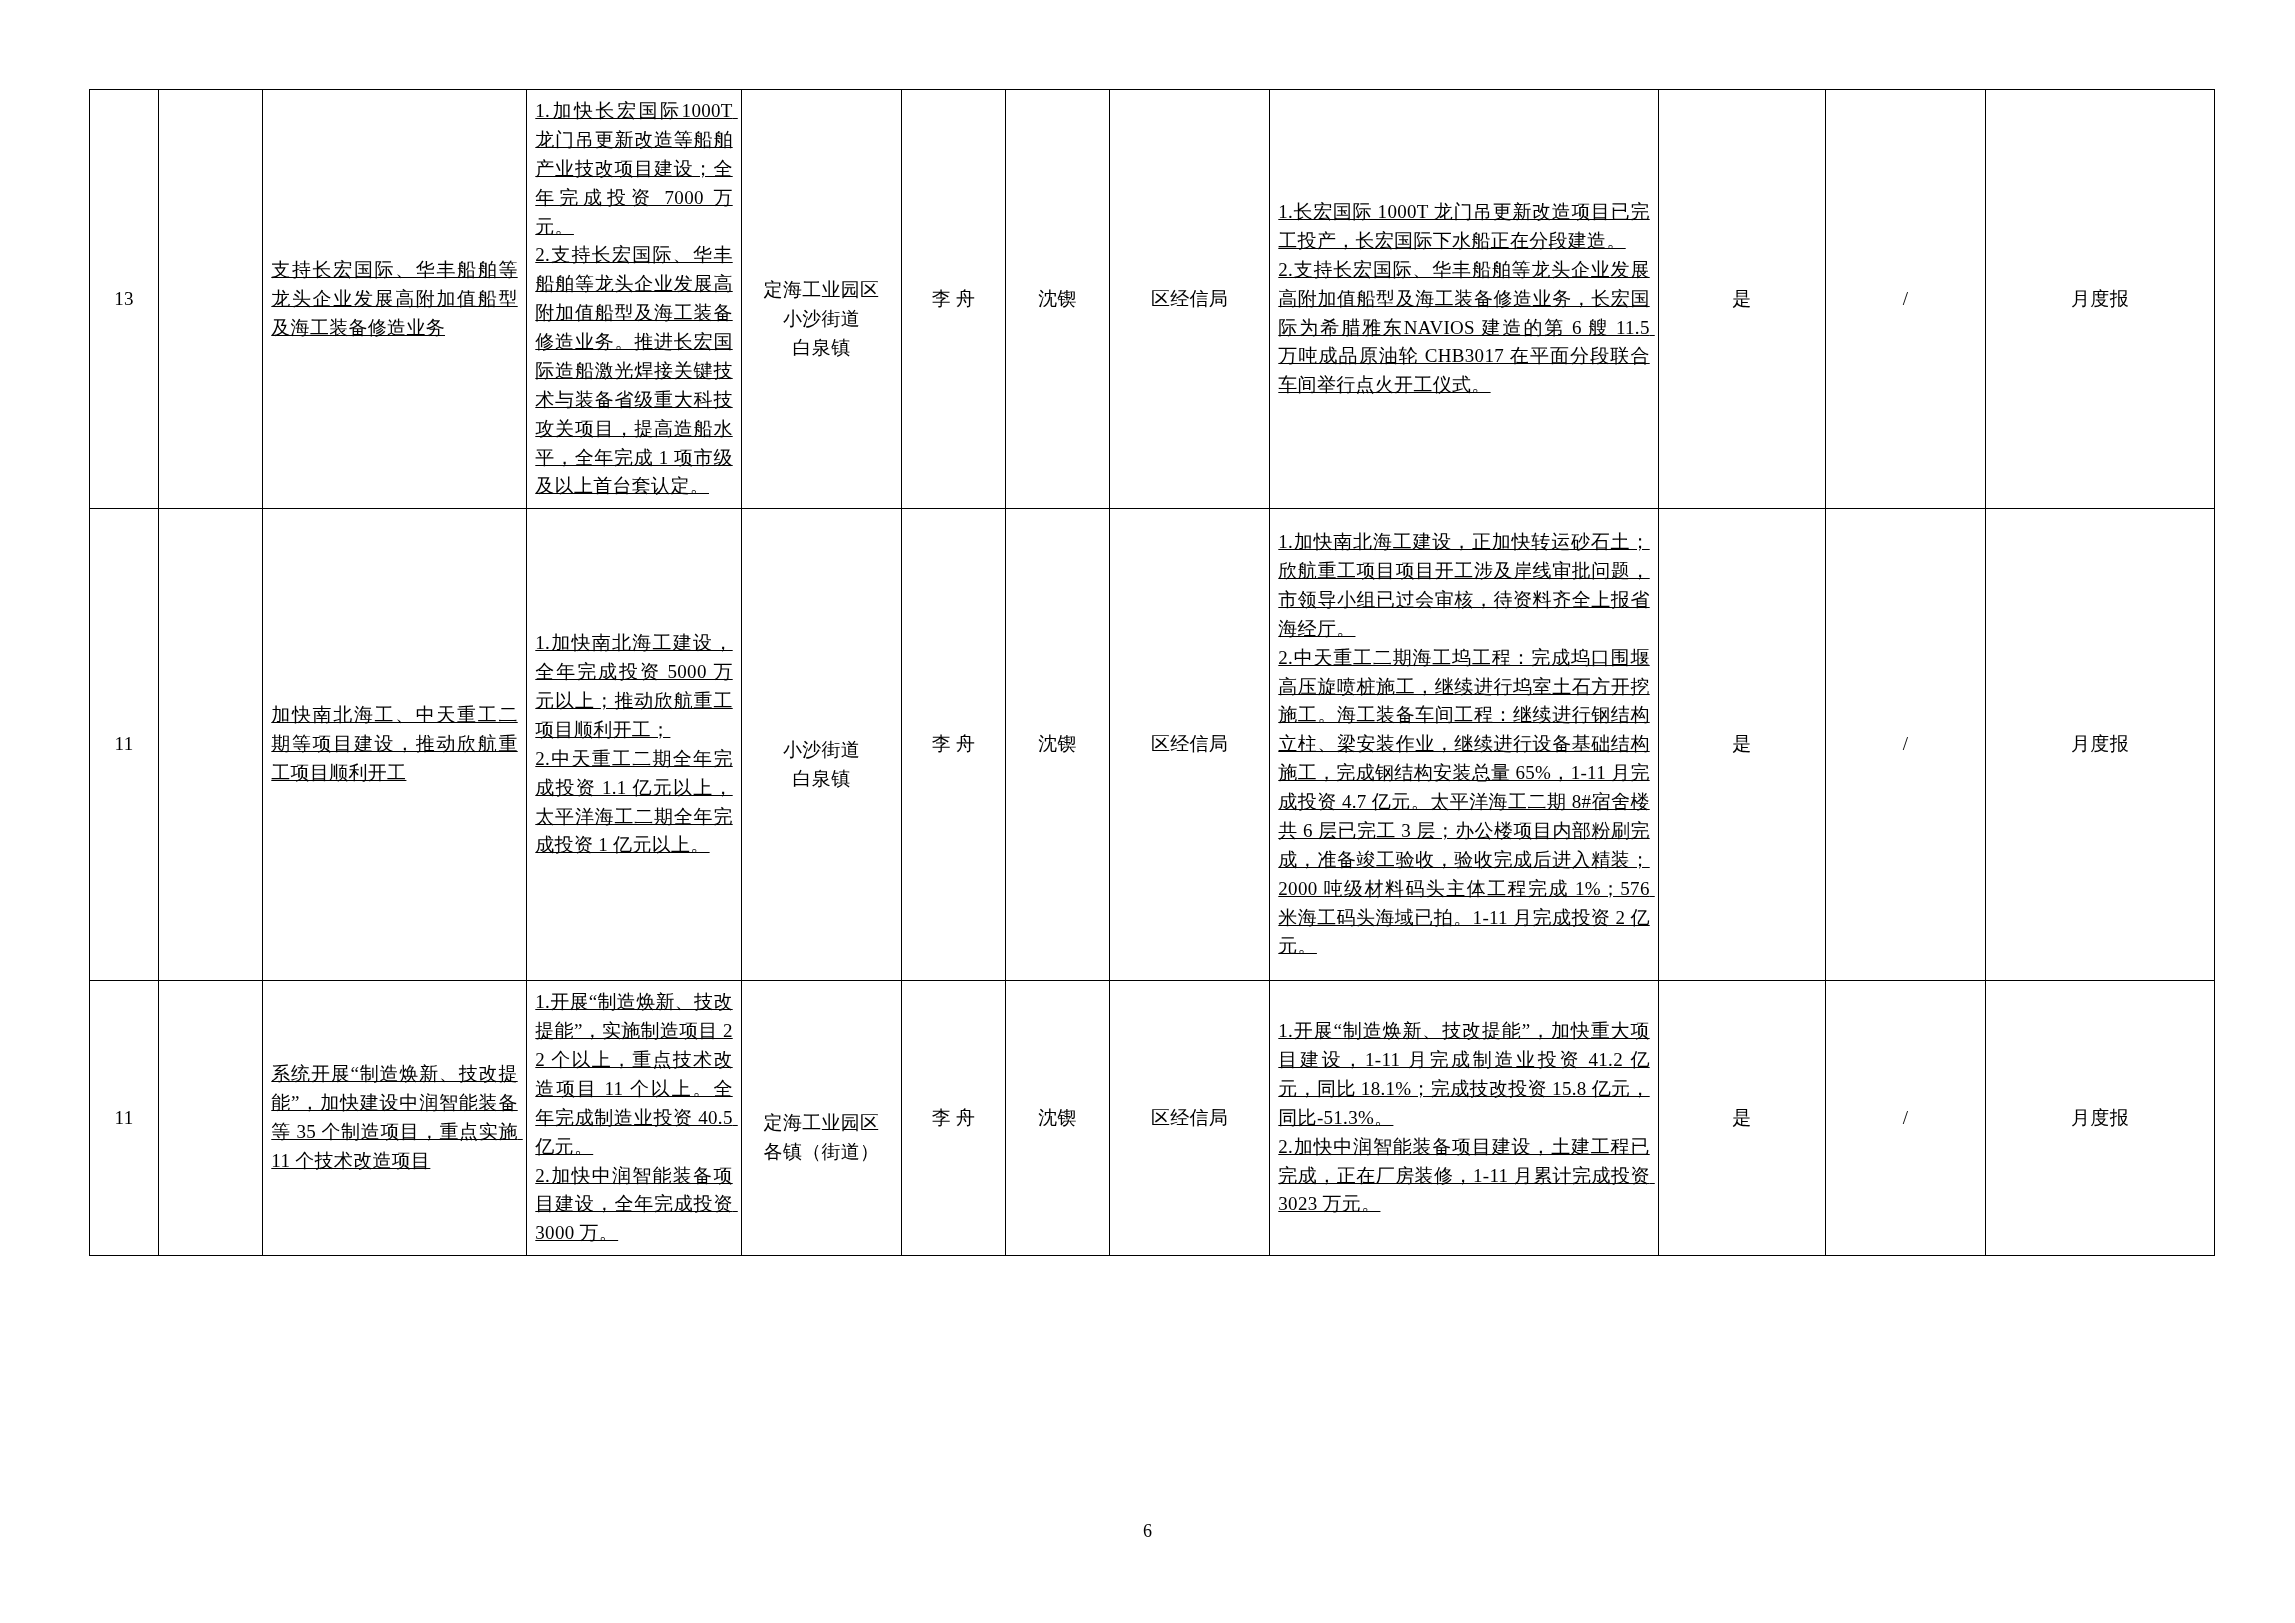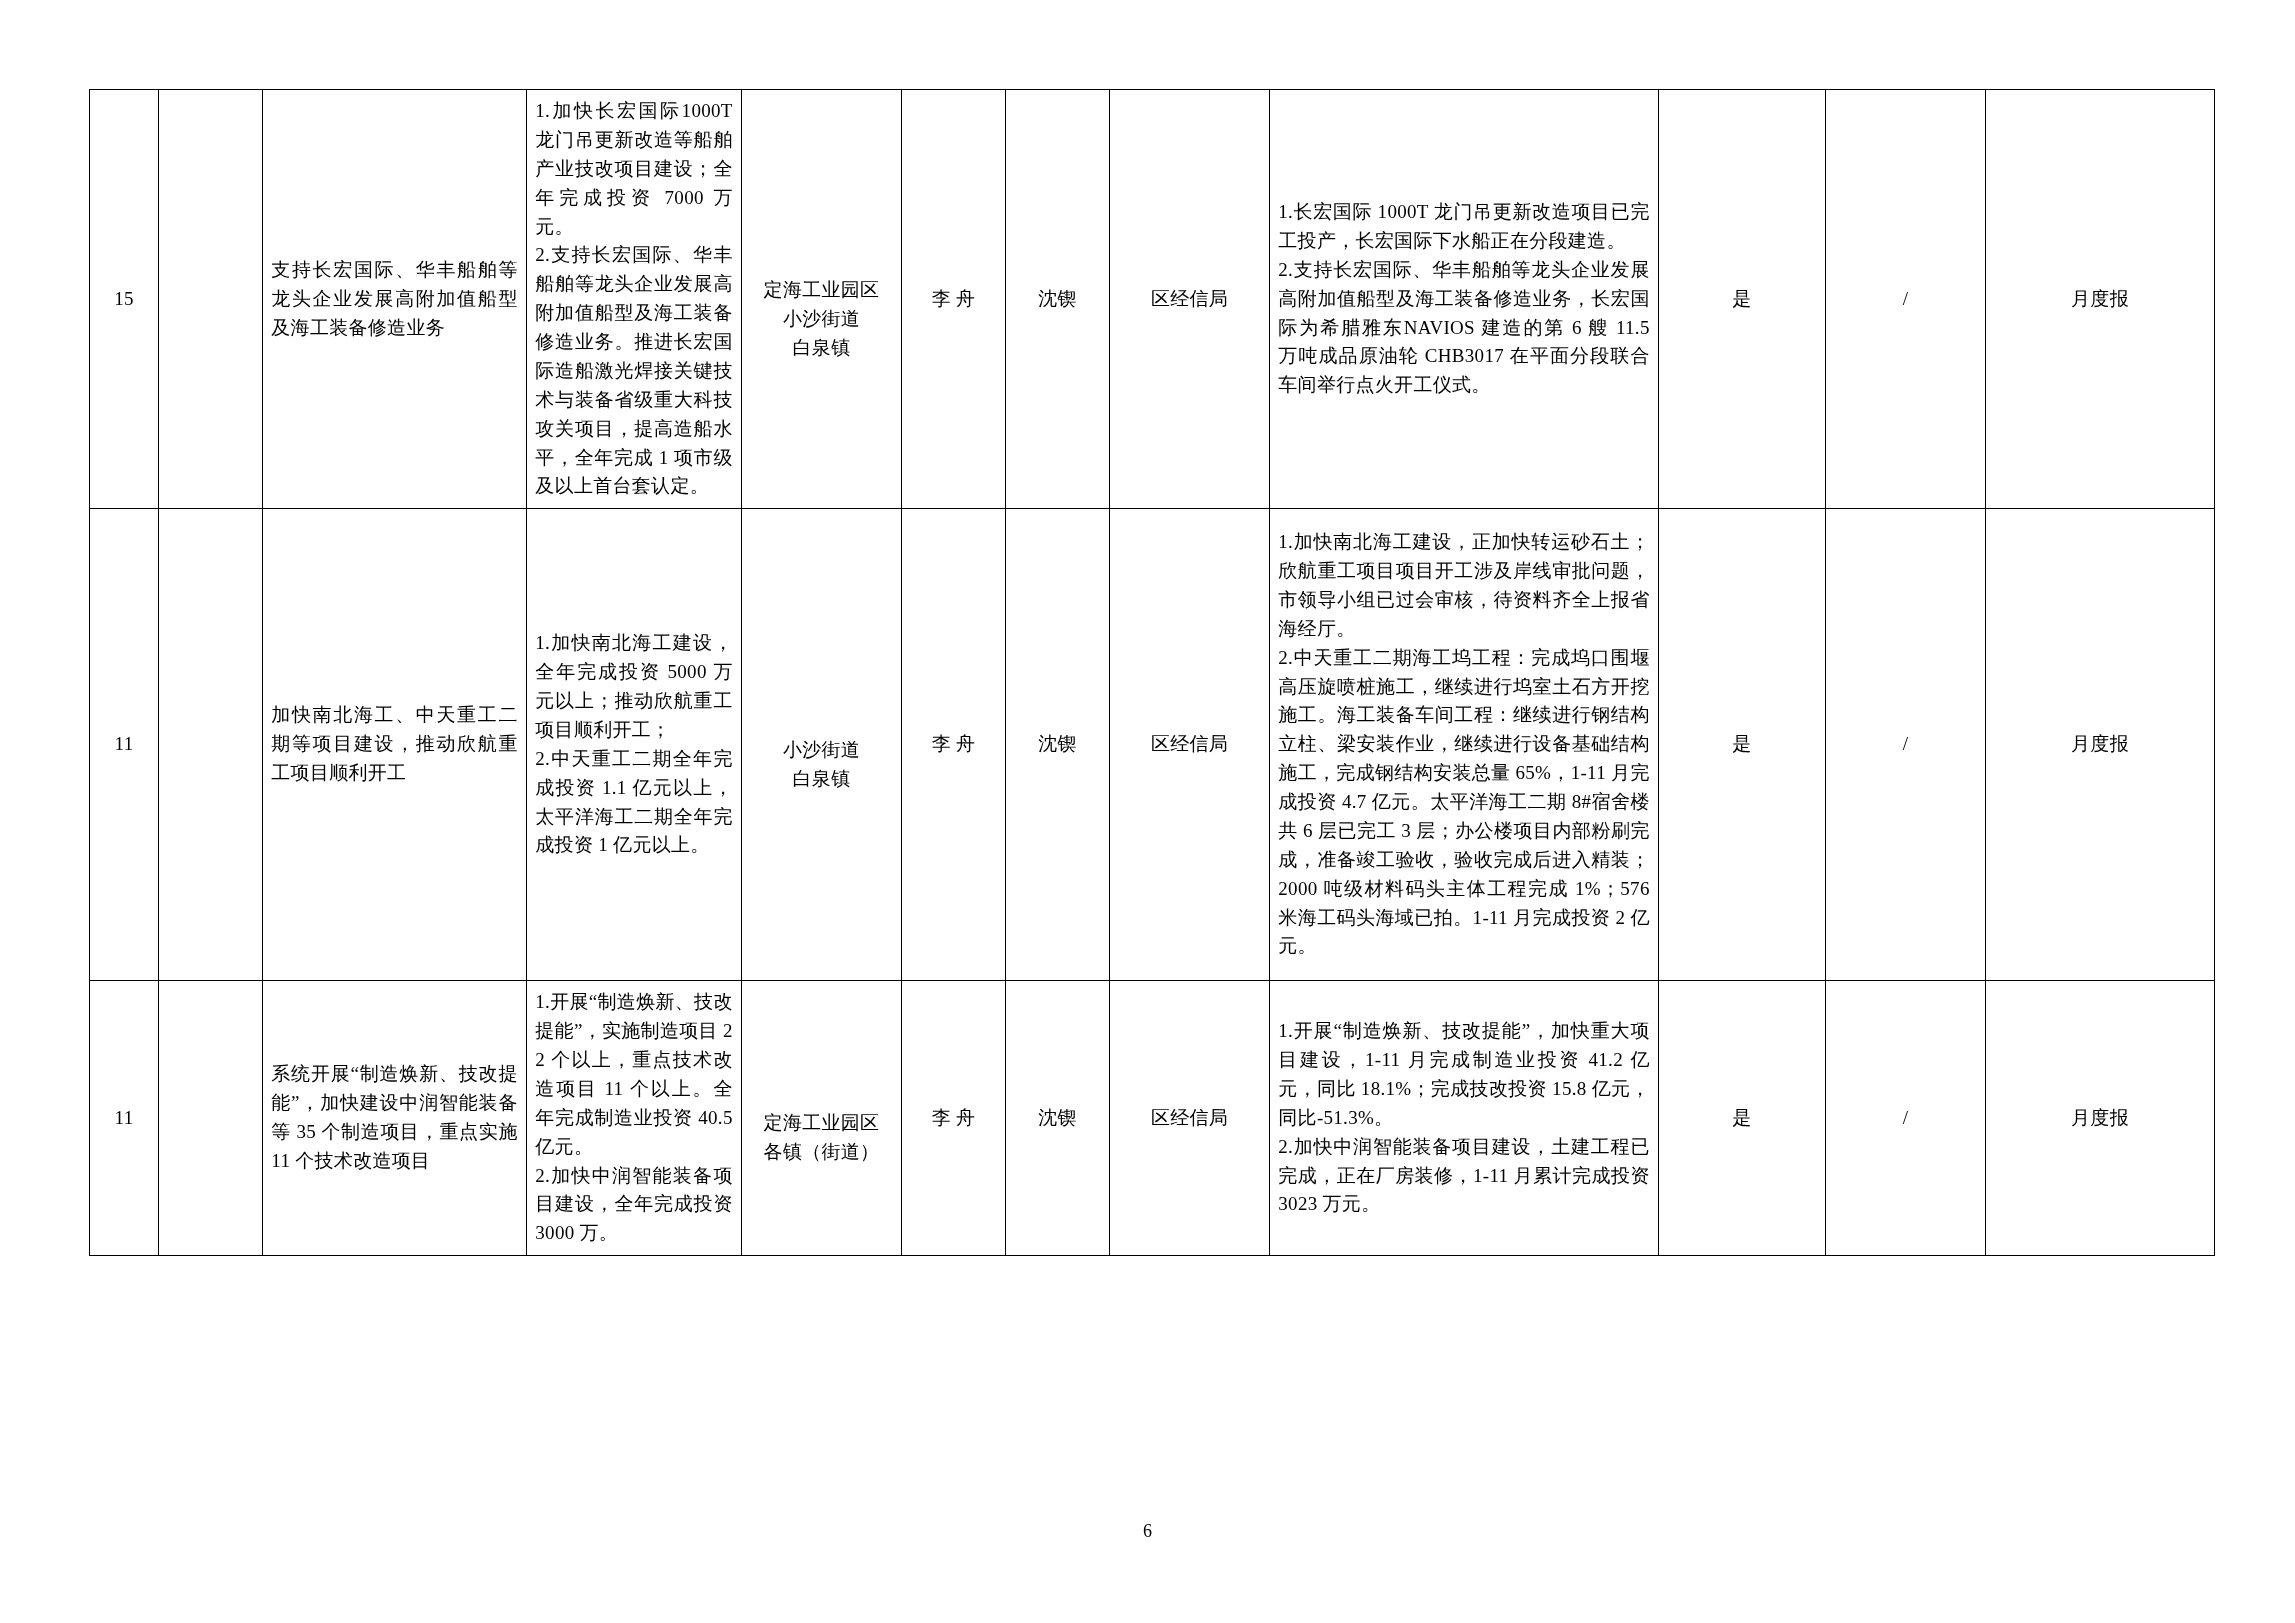--- a/index.html
+++ b/index.html
@@ -60,20 +60,21 @@
   .cell-text {
     display: block;
     white-space: pre-wrap;
     word-break: break-all;
   }
   .task .cell-text,
   .goal .cell-text,
   .prog .cell-text {
     text-align: justify;
     text-justify: inter-ideograph;
+    text-decoration: underline;
   }
   .area .cell-text {
     text-align: center;
     margin-top: 40px;
   }
   .no .cell-text, .lead .cell-text, .person .cell-text,
   .dept .cell-text, .yn .cell-text, .slash .cell-text,
   .report .cell-text {
     text-align: center;
   }
@@ -108,21 +109,21 @@
         <col class="c-person">
         <col class="c-dept">
         <col class="c-prog">
         <col class="c-yn">
         <col class="c-slash">
         <col class="c-report">
       </colgroup>
       <tbody>
         <tr class="r13">
           <td class="no mid">
-              <span class="cell-text">15</span>
+              <span class="cell-text">13</span>
             </td>
           <td class="cat mid">
               <span class="cell-text"></span>
             </td>
           <td class="task mid">
               <span class="cell-text">支持长宏国际、华丰船舶等龙头企业发展高附加值船型及海工装备修造业务</span>
             </td>
           <td class="goal top">
               <span class="cell-text">1.加快长宏国际1000T 龙门吊更新改造等船舶产业技改项目建设；全年完成投资 7000 万元。
 2.支持长宏国际、华丰船舶等龙头企业发展高附加值船型及海工装备修造业务。推进长宏国际造船激光焊接关键技术与装备省级重大科技攻关项目，提高造船水平，全年完成 1 项市级及以上首台套认定。</span>

